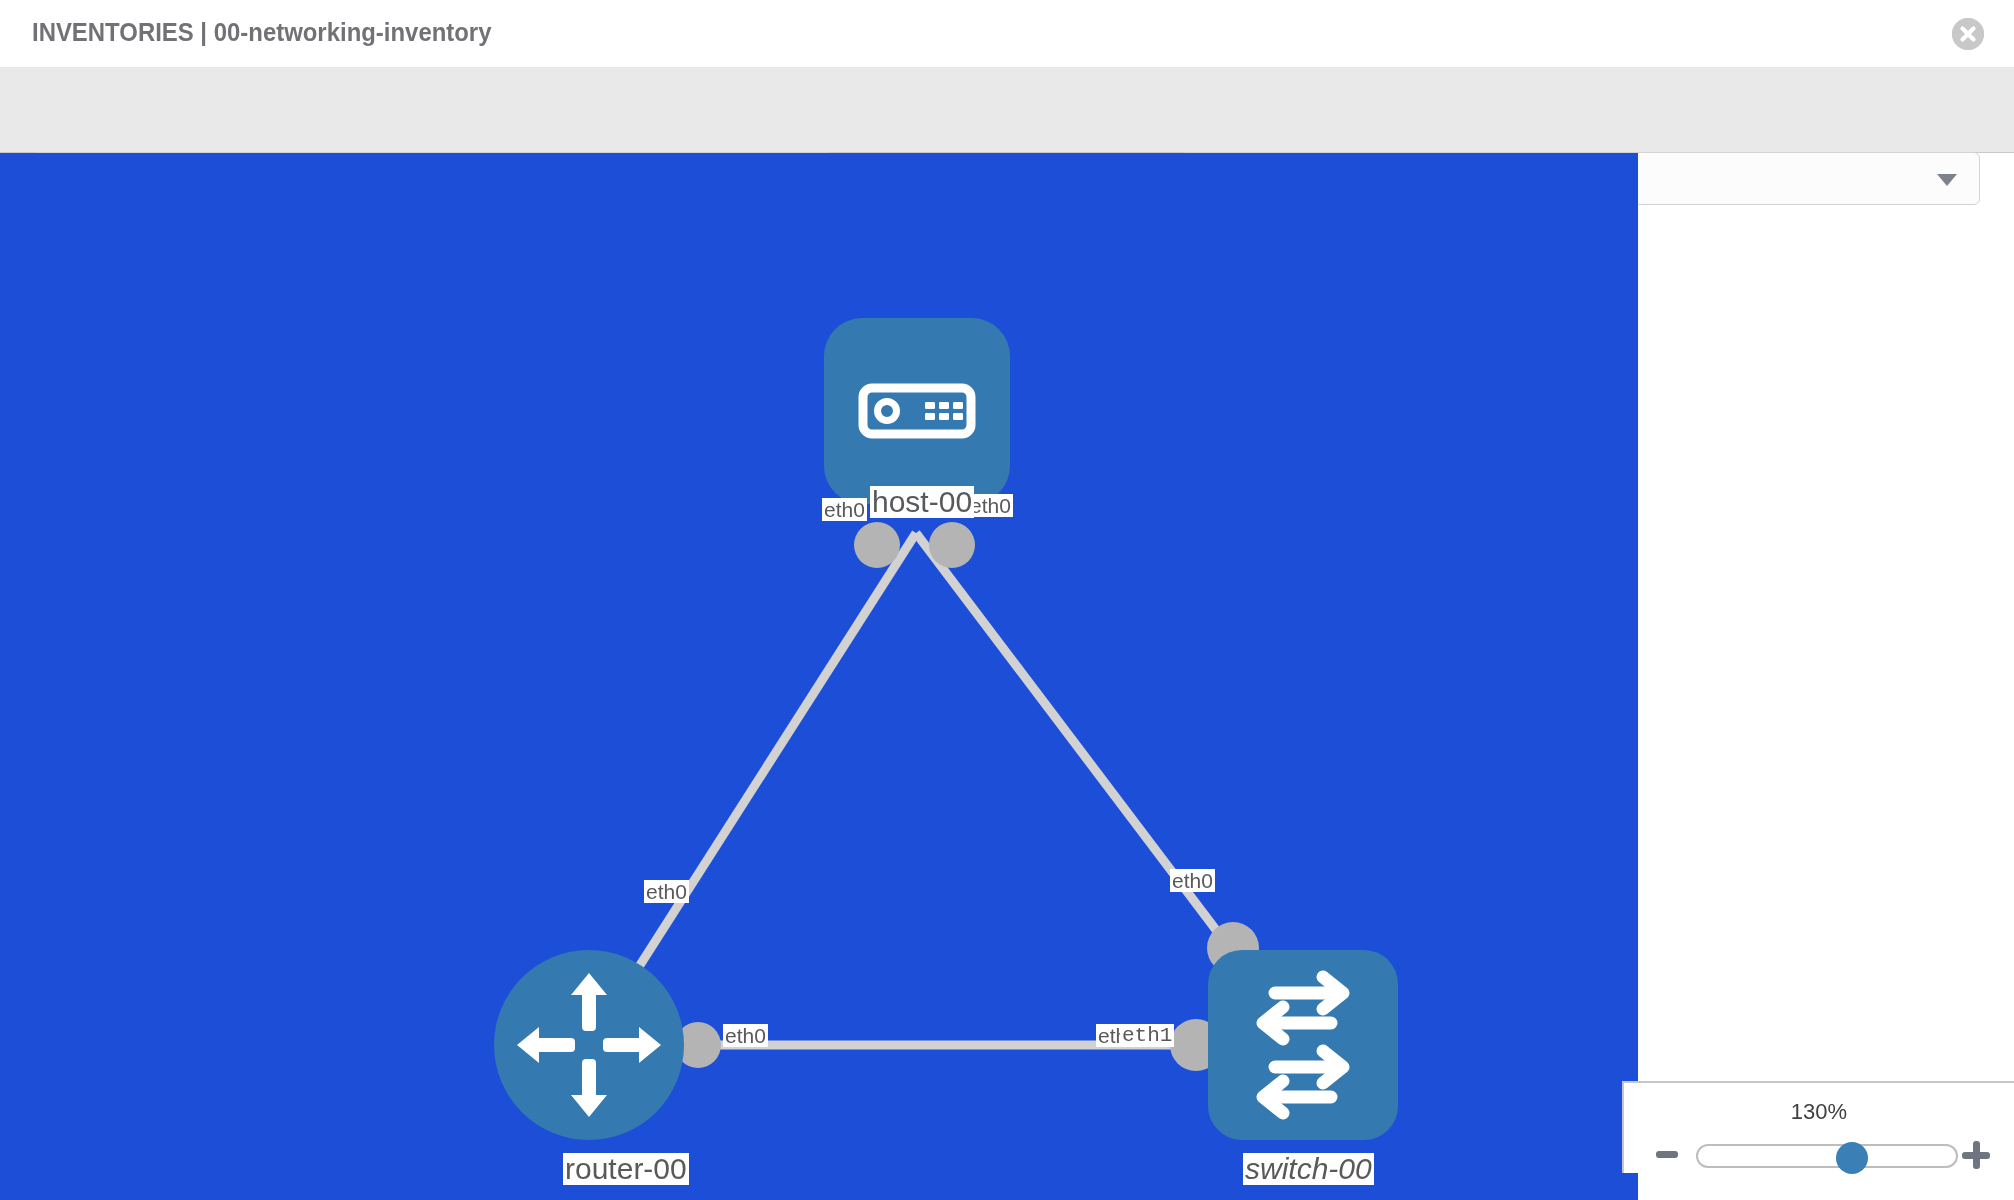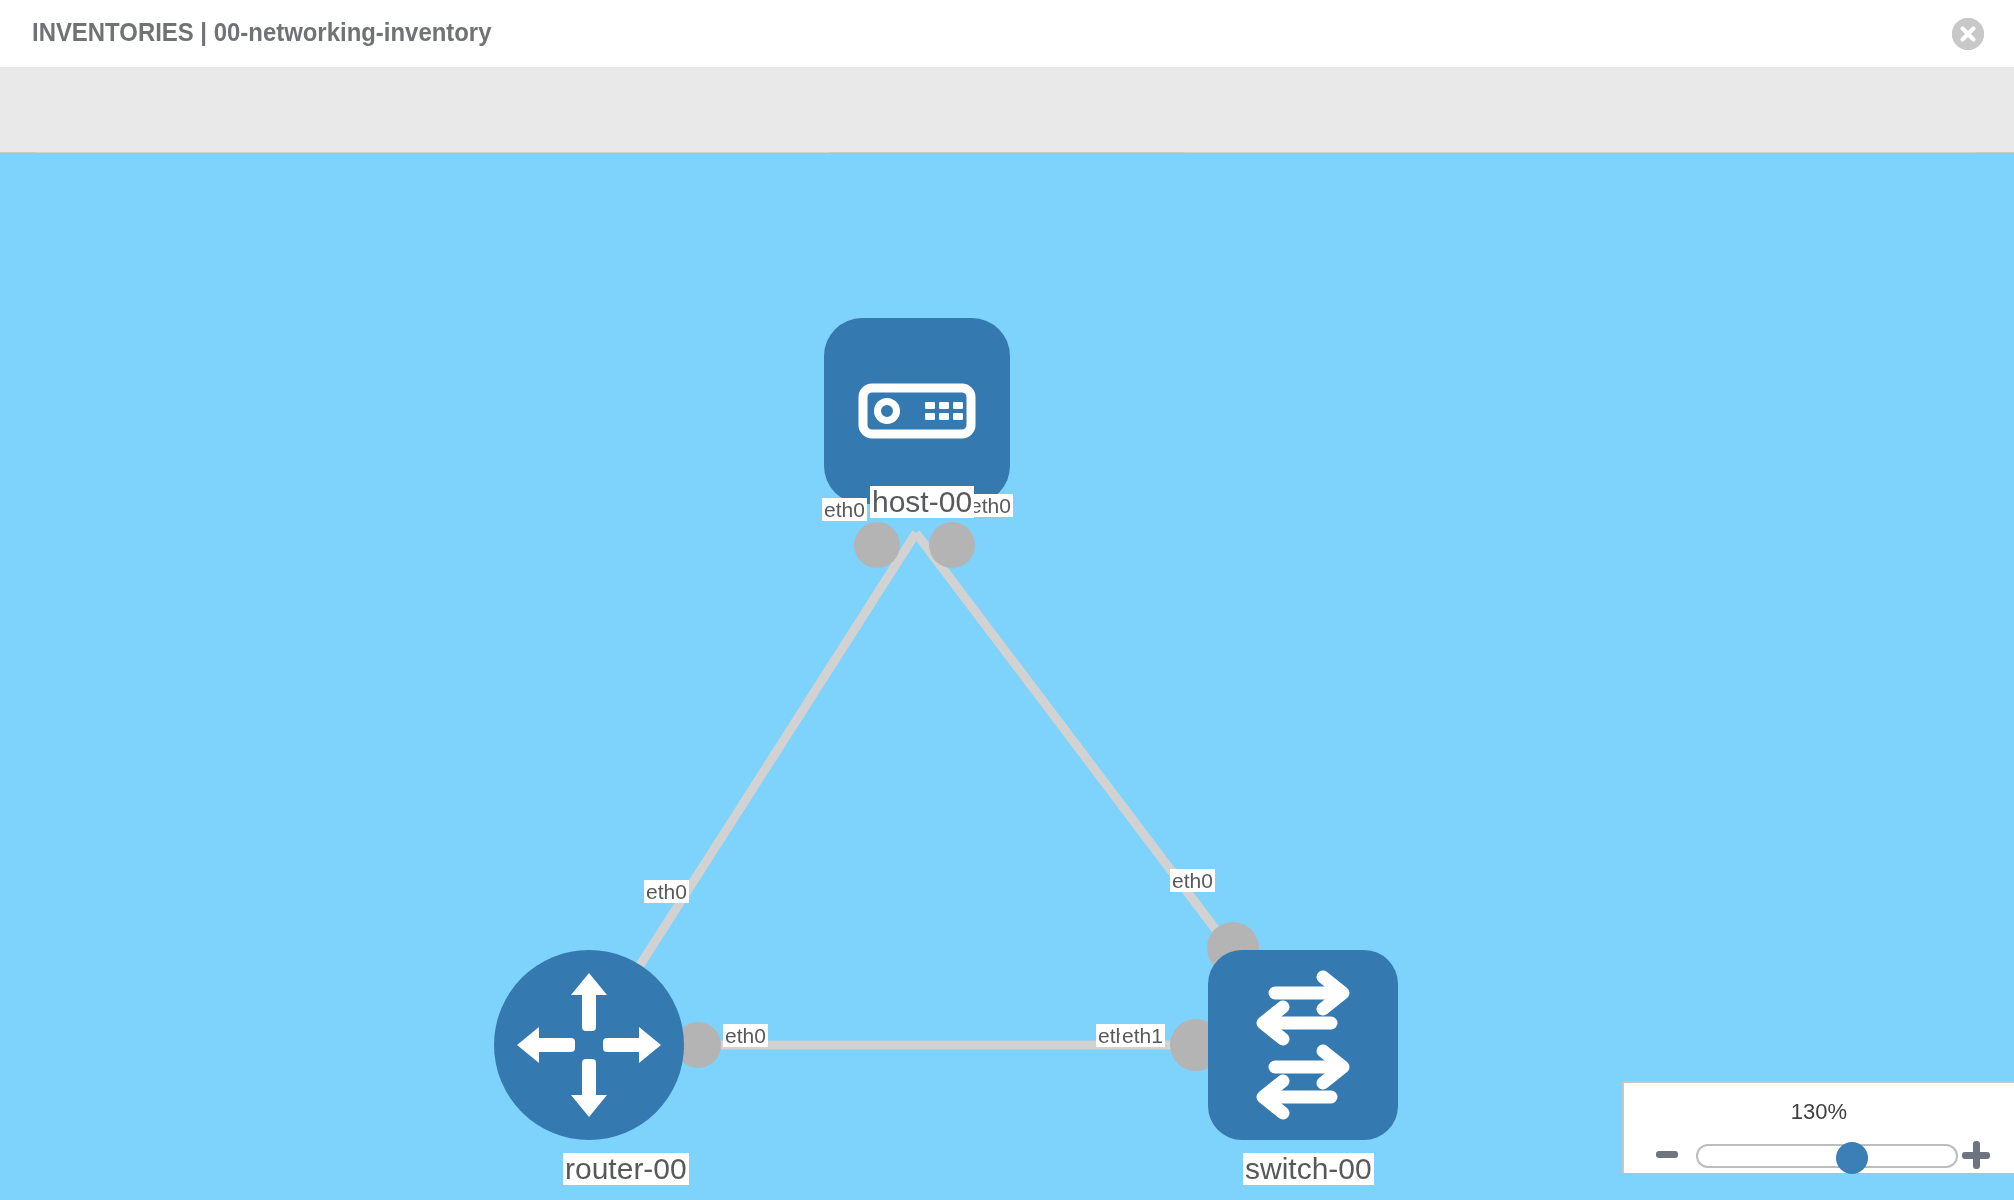--- a/index.html
+++ b/index.html
@@ -103,23 +103,23 @@
     position: absolute;
     cursor: pointer;
   }
   #wrench-icon { left: 1046px; top: 94px; }
   #key-icon    { left: 1113px; top: 94px; }
 
   
   .canvas {
     position: absolute;
     left: 0; top: 153px;
-    width: 2014px;
+    width: 1638px;
     height: 1047px;
-    background: #7dd3fc;
+    background: #1d4ed8;
     overflow: hidden;
   }
   #topology-svg { position:absolute; left:0; top:0; }
 
   
   .node-label {
     position: absolute;
     background: #ffffff;
     color: #58595b;
     white-space: nowrap;
@@ -333,27 +333,27 @@
     <div class="node-label iface-label" style="left:968px; top:341px;">eth0</div>
 
     <div class="node-label iface-label" style="left:644px; top:727px;">eth0</div>
 
     <div class="node-label iface-label" style="left:1170px; top:716px;">eth0</div>
 
     <div class="node-label iface-label" style="left:723px; top:871px;">eth0</div>
 
     <div class="node-label iface-label" style="left:1096px; top:871px;">eth</div>
 
-    <div class="node-label iface-label" style="left:1120px; top:871px;">eth1</div>
+    <div class="node-label iface-label" style="left:1120px; top:871px;font-family:Liberation Mono, monospace;">eth1</div>
 
     <div class="node-label name-label" style="left:870px; top:333px;text-align:right;">host-00</div>
 
     <div class="node-label name-label" style="left:527px; top:1000px;margin-left:36px;">router-00</div>
 
-    <div class="node-label name-label" style="left:1243px; top:1000px;">switch-00</div>
+    <div class="node-label name-label" style="left:1243px; top:1000px;font-style:italic;">switch-00</div>
 
   </div>
 
   <div class="zoom-panel">
     <div class="zoom-value">130%</div>
     <div class="zoom-row">
       <div class="zoom-minus"></div>
       <div class="zoom-track">
         <div class="zoom-thumb" id="zoom-thumb" style="left: 138px;"></div>
       </div>

